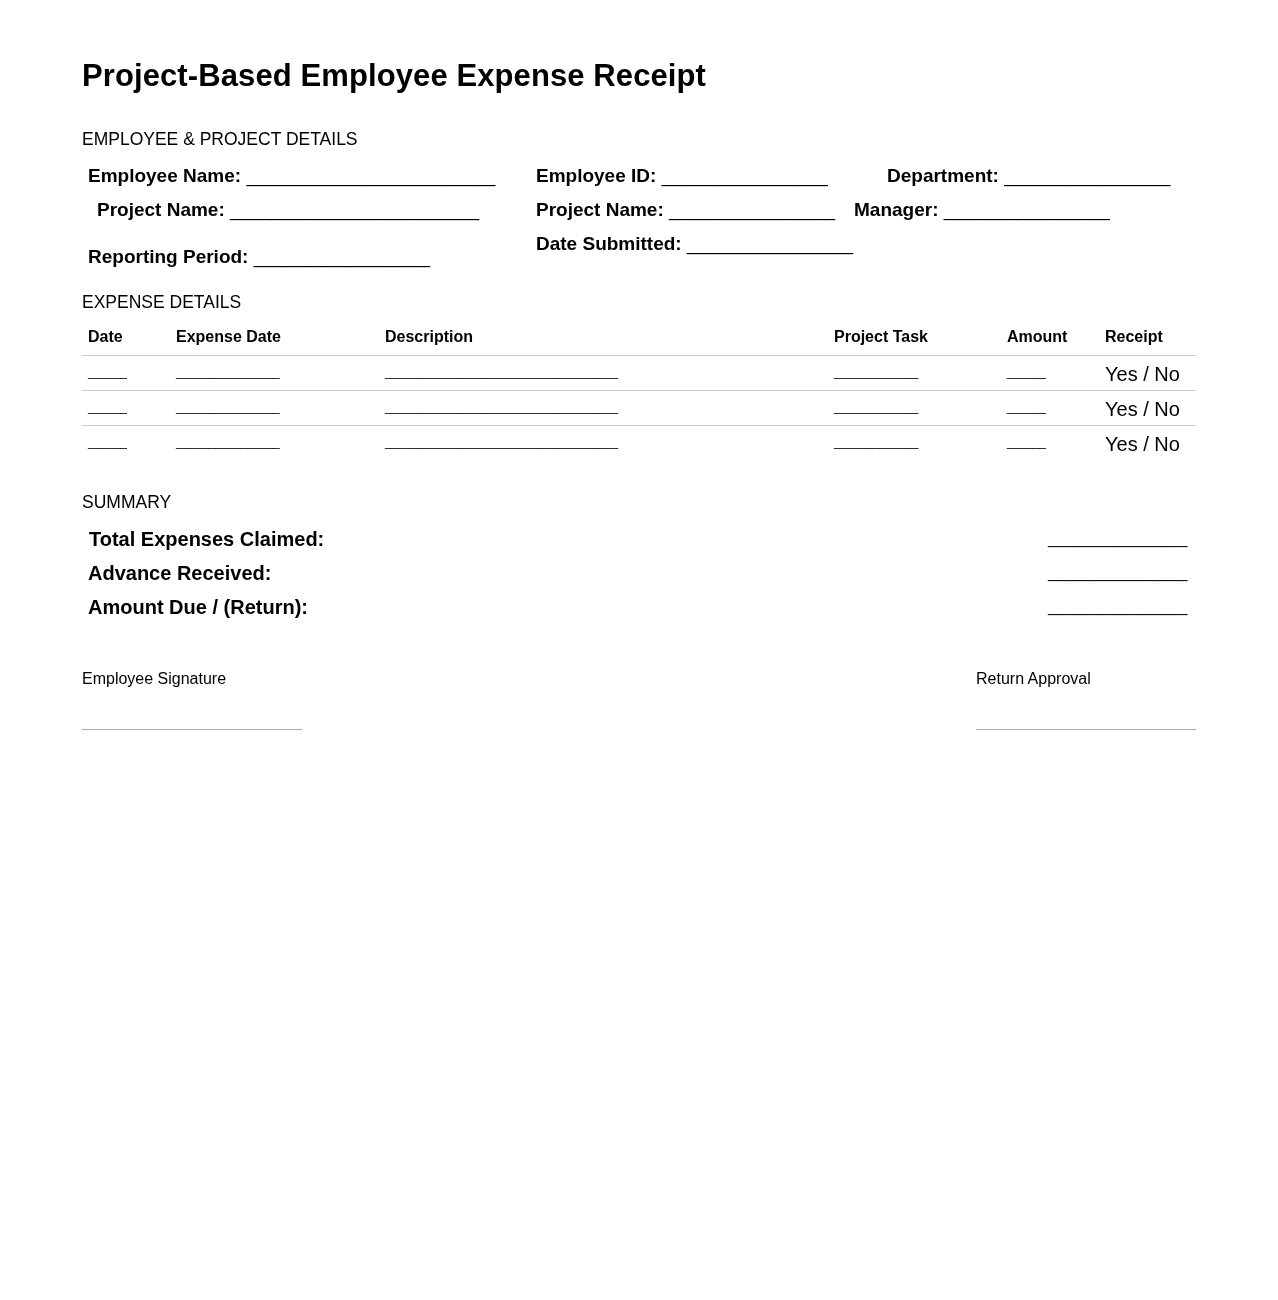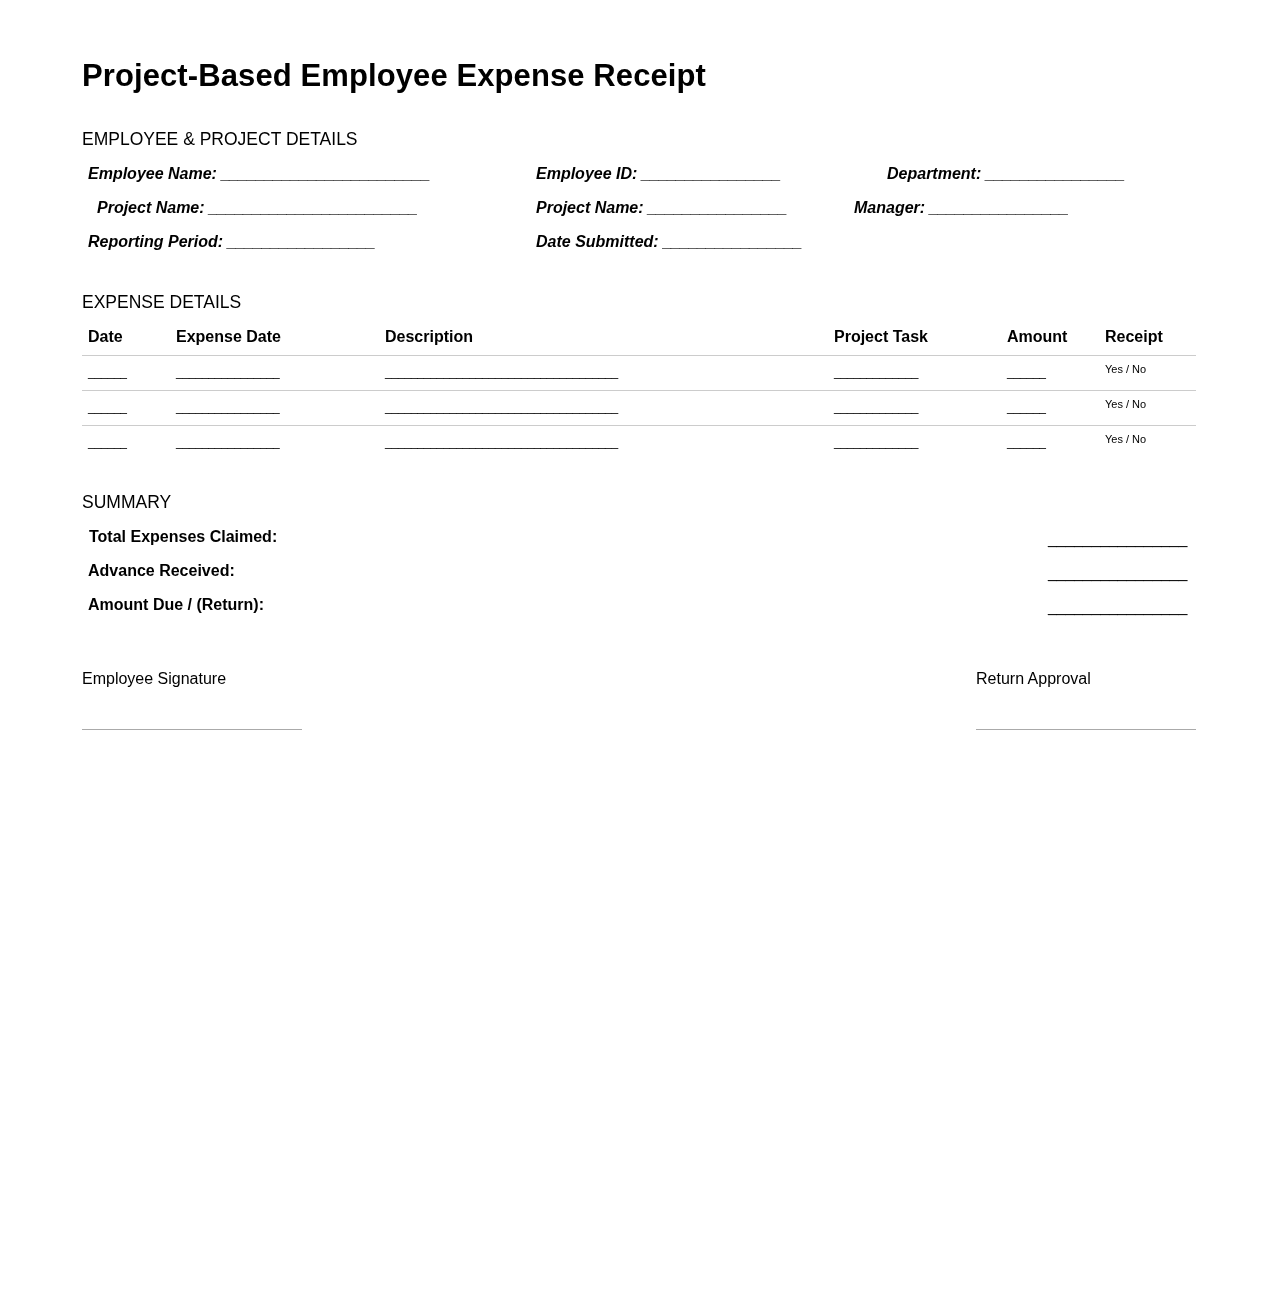--- a/index.html
+++ b/index.html
@@ -1,26 +1,26 @@
 <!DOCTYPE html>
 <html><head>
 <meta charset="utf-8">
 <style>
   html, body { margin:0; padding:0; background:#ffffff; }
   body { width:1278px; height:1300px; position:relative; font-family:"Liberation Sans", sans-serif; color:#000; }
   .page { position:absolute; left:82px; top:0; width:1114px; }
   h1 { position:absolute; left:0; top:58px; margin:0; font-size:31px; font-weight:bold; letter-spacing:0.1px; white-space:nowrap; }
   .section-title { position:absolute; left:0; margin:0; font-size:17.5px; font-weight:normal; white-space:nowrap; }
-  .field { position:absolute; font-size:16px; font-weight:bold; white-space:nowrap;font-style:italic; }
+  .field { position:absolute; font-size:19px; font-weight:bold; white-space:nowrap; }
   .blank { font-weight:normal; letter-spacing:-0.2px; }
   .th { position:absolute; top:328px; font-size:16px; font-weight:bold; white-space:nowrap;text-align:center; }
   .row-line { position:absolute; left:0; width:1114px; height:1px; background:#cccccc; }
   .cell { position:absolute; font-size:12px; white-space:nowrap; letter-spacing:-0.2px; }
-  .receipt { position:absolute; font-size:11px; white-space:nowrap; }
-  .sum-label { position:absolute; left:6px; font-size:16px; font-weight:bold; white-space:nowrap; }
+  .receipt { position:absolute; font-size:20px; white-space:nowrap; }
+  .sum-label { position:absolute; left:6px; font-size:20px; font-weight:bold; white-space:nowrap; }
   .sum-blank { position:absolute; left:966px; font-size:16px; white-space:nowrap; letter-spacing:-0.2px; }
   .sig-label { position:absolute; top:670px; font-size:16px; white-space:nowrap; }
   .sig-line { position:absolute; top:729px; width:220px; height:1px; background:#aaaaaa; }
 </style>
 </head>
 <body>
 
 <div class="page">
   <h1>Project-Based Employee Expense Receipt</h1>
 
@@ -45,21 +45,21 @@
   </div>
   <div class="field" style="left:454px; top:199px;">
     <span>Project Name:</span>
     <span class="blank">________________</span>
   </div>
   <div class="field" style="left:772px; top:199px;">
     <span>Manager:</span>
     <span class="blank">________________</span>
   </div>
 
-  <div class="field" style="left:6px; top:233px;text-align:right;">
+  <div class="field" style="left:6px; top:246px;text-align:right;">
     <span>Reporting Period:</span>
     <span class="blank">_________________</span>
   </div>
   <div class="field" style="left:454px; top:233px;">
     <span>Date Submitted:</span>
     <span class="blank">________________</span>
   </div>
 
   <h2 class="section-title" style="top:292px;">EXPENSE DETAILS</h2>
 

